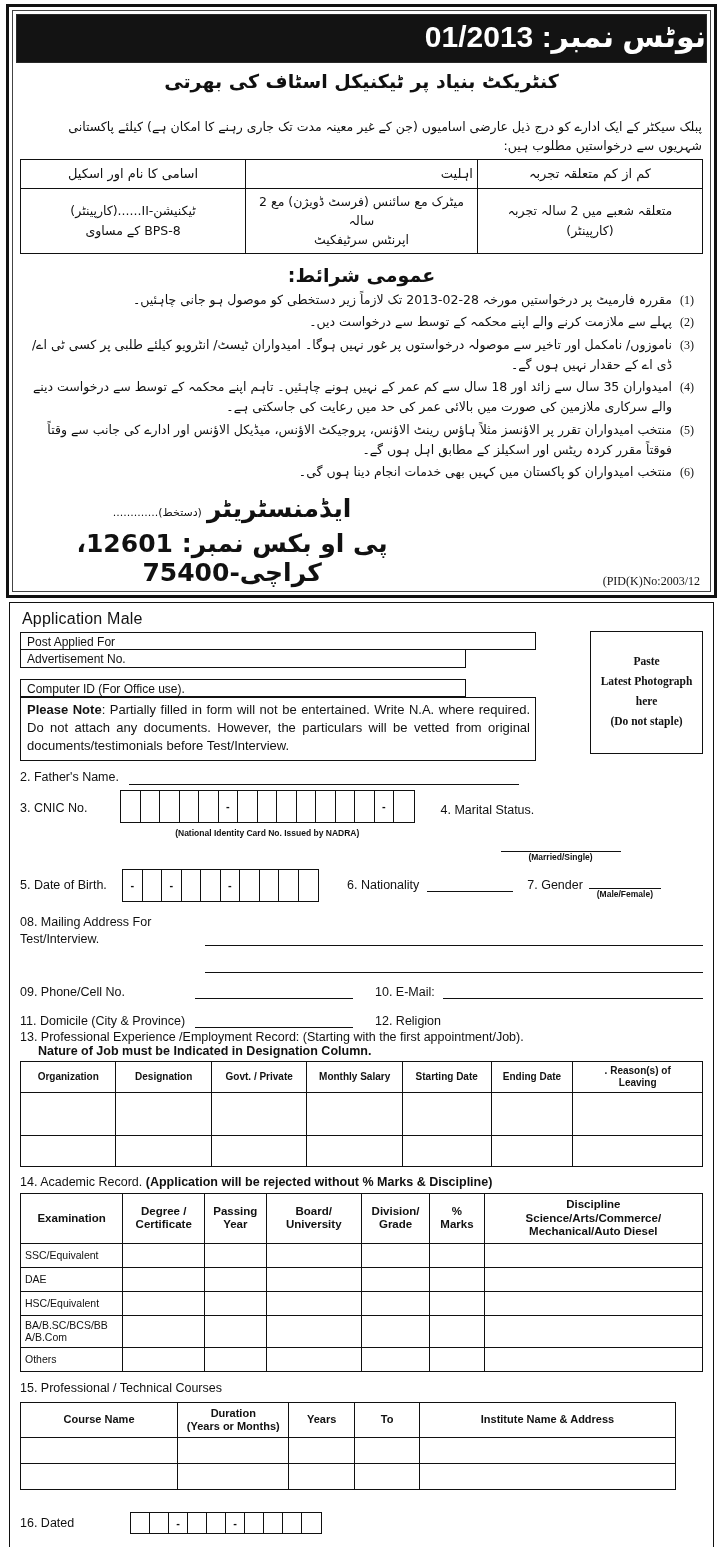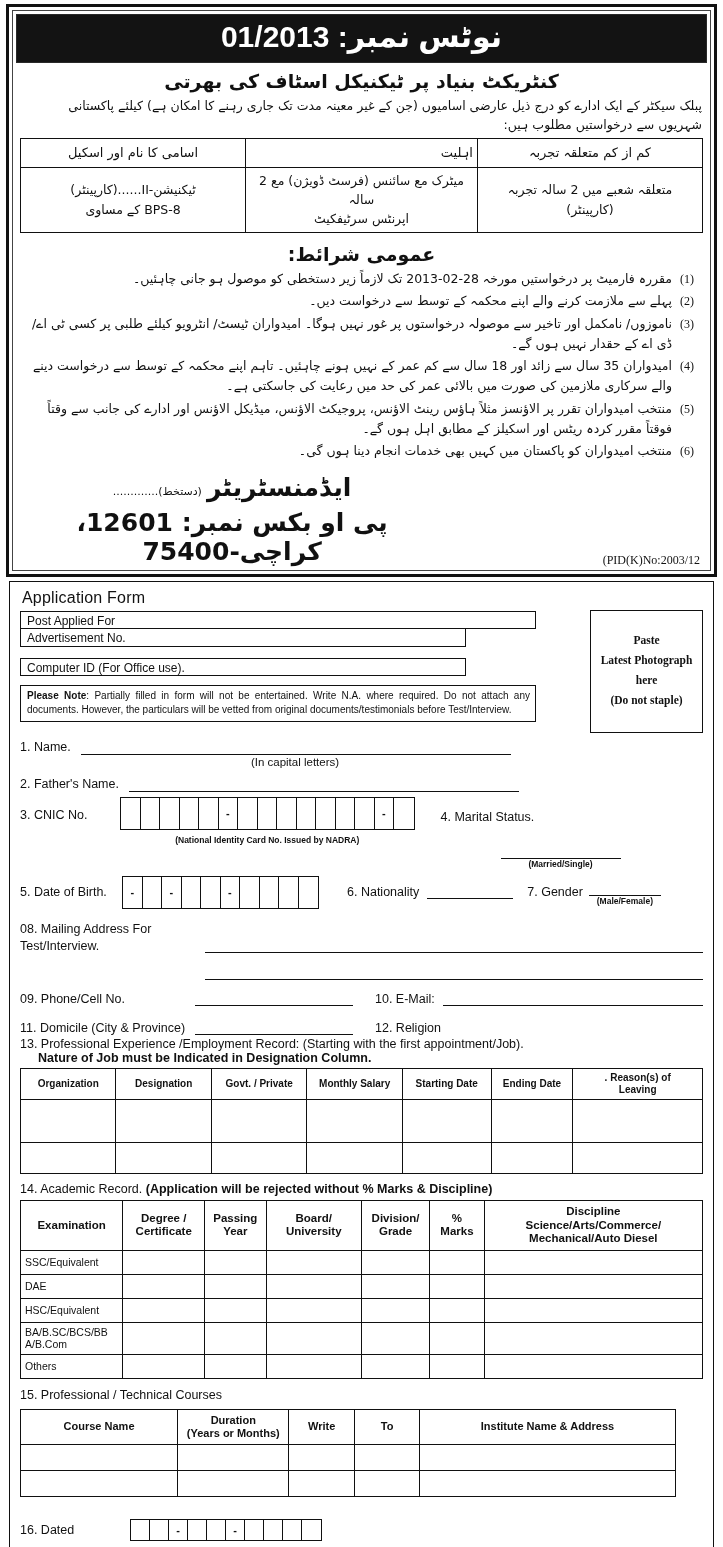--- a/index.html
+++ b/index.html
@@ -11,25 +11,25 @@
         box-sizing:border-box;padding:4px 6px 4px 6px;}
 
   
   .ad-frame{border:3px solid #111;box-sizing:border-box;padding:3px;background:#fff;}
   .ad-inner{border:1px solid #444;box-sizing:border-box;padding:0;}
 
   
   .notice-bar{background:#131313;color:#fff;text-align:center;
               padding:5px 0 9px 0;margin:3px 3px 0 3px;border:1px solid #2a2a2a;}
   .notice-bar .txt{font-size:30px;font-weight:bold;letter-spacing:.5px;
-                   direction:rtl;line-height:1.1;}
+                   direction:rtl;line-height:1.1;text-align:right;}
   .subtitle{text-align:center;font-size:19px;font-weight:bold;padding:7px 6px 4px 6px;
             direction:rtl;font-family:"DejaVu Sans",sans-serif;}
   .intro{font-size:12.5px;padding:1px 8px 3px 8px;direction:rtl;text-align:right;
-         font-family:"DejaVu Sans",sans-serif;line-height:1.5;}
+         font-family:"DejaVu Sans",sans-serif;line-height:1.5;margin-top:21px;}
 
   
   table.vac{width:calc(100% - 14px);margin:0 7px 4px 7px;border-collapse:collapse;
             direction:rtl;font-family:"DejaVu Sans",sans-serif;}
   table.vac td,table.vac th{border:1px solid #111;text-align:center;padding:3px 4px;
                             font-size:12.5px;font-weight:normal;line-height:1.55;
                             vertical-align:middle;}
   table.vac th{font-size:13px;padding:4px;}
   table.vac .c1{width:33%;}
   table.vac .c2{width:34%;text-align:right;}
@@ -58,22 +58,22 @@
   
   .form-box{border:1px solid #111;margin:4px 3px 3px 3px;background:#fff;
             box-sizing:border-box;padding:6px 10px 8px 10px;position:relative;}
   .form-title{font-size:16px;padding:1px 0 4px 2px;letter-spacing:.2px;}
   .fld-bar{border:1px solid #111;box-sizing:border-box;height:18px;
            font-size:12px;padding:1px 0 0 6px;line-height:16px;}
   .bar-post{width:516px;}
   .bar-adv{width:446px;border-top:none;}
   .bar-cid{width:446px;margin-top:11px;}
 
-  .note-box{border:1px solid #111;box-sizing:border-box;width:516px;margin-top:9px;
-            padding:3px 5px 4px 6px;font-size:10px;line-height:1.42;text-align:justify;}
+  .note-box{border:1px solid #111;box-sizing:border-box;width:516px;
+            padding:3px 5px 4px 6px;font-size:13px;line-height:1.42;text-align:justify;}
   .note-box b{font-weight:bold;}
 
   .photo-box{position:absolute;right:10px;top:28px;width:113px;height:123px;
              border:1px solid #111;box-sizing:border-box;display:flex;
              flex-direction:column;align-items:center;justify-content:center;
              text-align:center;font-family:"Liberation Serif",serif;
              font-size:11.5px;font-weight:bold;line-height:1.55;}
   .photo-box div{padding:1px 2px;}
 
   
@@ -177,42 +177,37 @@
         <div class="sig-line2 sig-admin">پی او بکس نمبر: 12601، کراچی-75400</div>
       </div>
       <div class="pid">(PID(K)No:2003/12</div>
     </div>
 
   </div>
   </div>
 
   <div class="form-box">
 
-    <div class="form-title">Application Form</div>
+    <div class="form-title">Application Male</div>
 
     <div class="photo-box">
       <div>Paste</div>
       <div>Latest Photograph</div>
       <div>here</div>
       <div>(Do not staple)</div>
     </div>
 
     <div class="fld-bar bar-post">Post Applied For</div>
     <div class="fld-bar bar-adv">Advertisement No.</div>
     <div class="fld-bar bar-cid">Computer ID (For Office use).</div>
 
     <div class="note-box">
       <b>Please Note</b><span>: Partially filled in form will not be entertained. Write N.A. where required. Do not attach any documents. However, the particulars will be vetted from original documents/testimonials before Test/Interview.</span>
     </div>
 
-    <div class="row" style="margin-top:15px;">
-      <span class="lbl">1. Name.</span>
-      <span class="ul" style="width:430px;margin-left:6px;"></span>
-      <div style="text-align:center;width:430px;margin-left:60px;font-size:11.5px;margin-top:1px;">(In capital letters)</div>
-    </div>
 
     <div class="row" style="margin-top:6px;">
       <span class="lbl">2. Father's Name.</span>
       <span class="ul" style="width:390px;margin-left:6px;"></span>
     </div>
 
     <div class="row" style="margin-top:5px;display:flex;align-items:flex-start;">
       <span class="lbl" style="padding-top:11px;width:100px;">3. CNIC No.</span>
       <div>
         <div class="boxrow">
@@ -392,21 +387,21 @@
       </tbody>
     </table>
 
     <div class="sec-title" style="padding:9px 0 7px 0;">15. Professional / Technical Courses</div>
 
     <table class="grid course" style="width:96%;">
       <thead>
         <tr>
           <th style="width:24%">Course Name</th>
           <th style="width:17%">Duration<br>(Years or Months)</th>
-          <th style="width:10%">Write</th>
+          <th style="width:10%">Years</th>
           <th style="width:10%">To</th>
           <th style="width:39%">Institute Name &amp; Address</th>
         </tr>
       </thead>
       <tbody>
         <tr>
           <td></td>
             <td></td>
           <td></td>
             <td></td>

